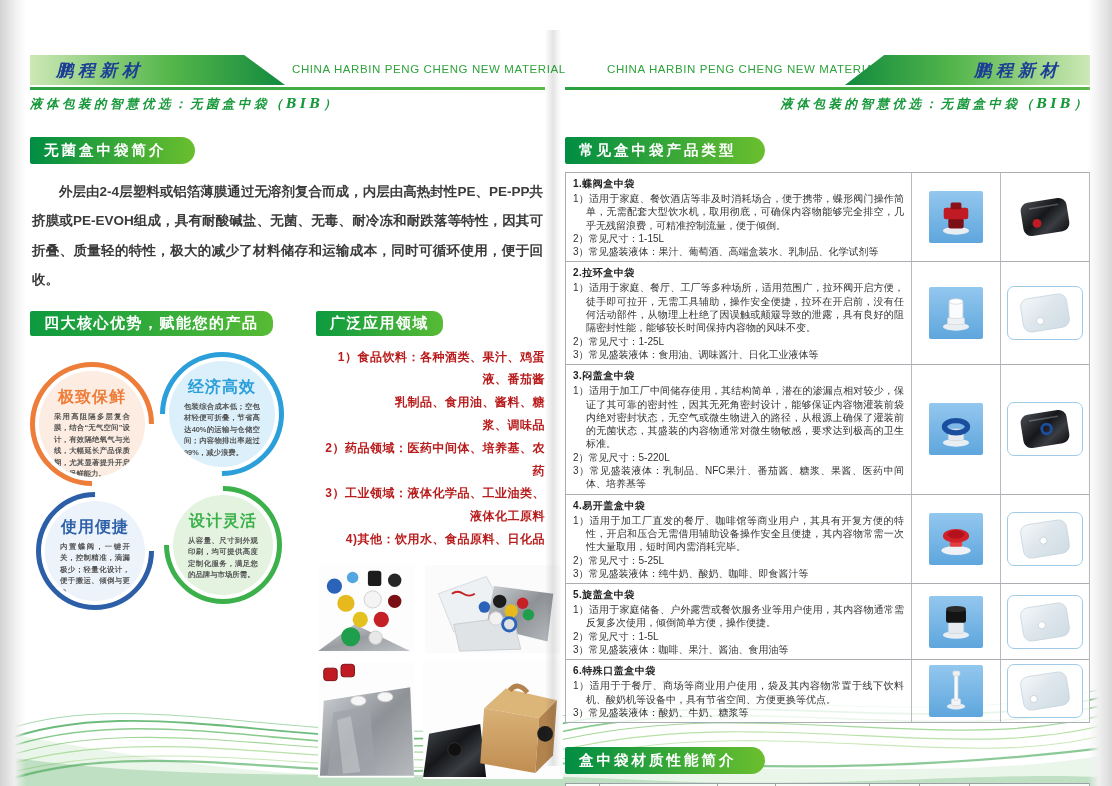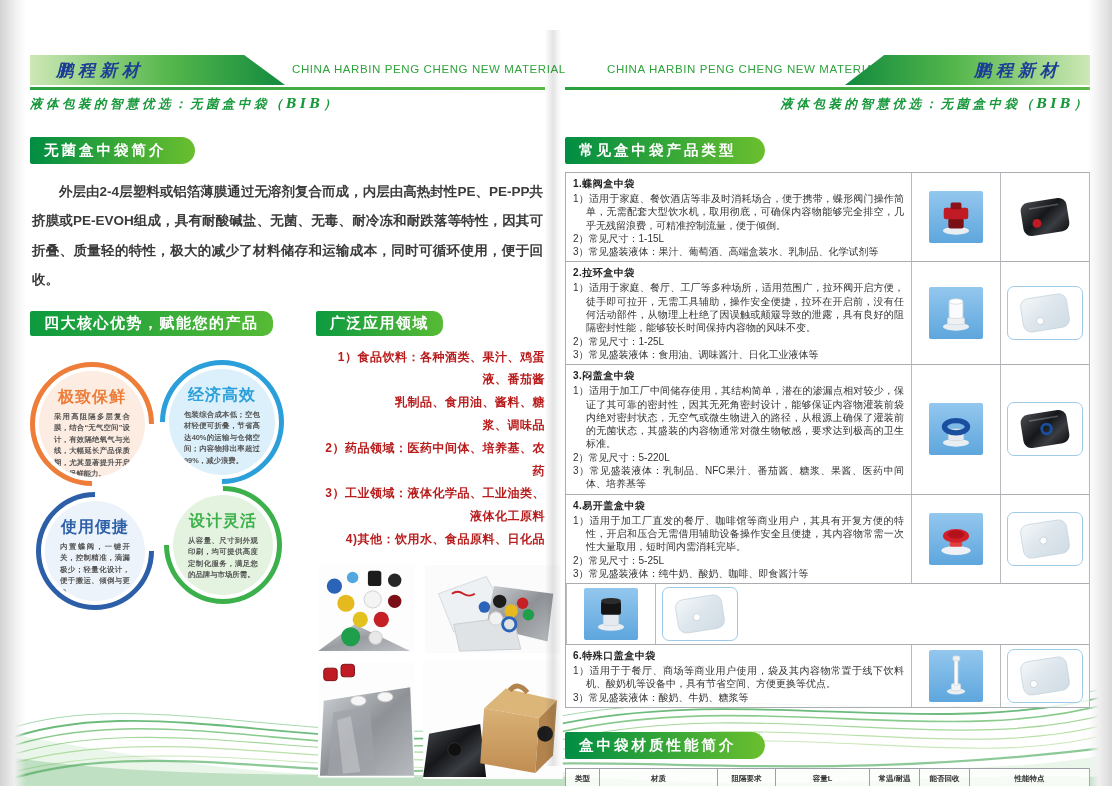--- a/index.html
+++ b/index.html
@@ -152,21 +152,21 @@
     <div class="col-left">
       <span class="minibar">四大核心优势，赋能您的产品</span>
       <div class="advwrap">
         <div class="adv" style="--c:#ee7d3a;--f:#fcece1;left:0;top:14px;width:124px;height:124px">
           <div class="ring gap-br"></div>
           <div class="blob">
             <div class="advtitle">极致保鲜</div>
             <div class="advdesc">采用高阻隔多层复合膜，结合“无气空间”设计，有效隔绝氧气与光线，大幅延长产品保质期，尤其显著提升开启后的保鲜能力。</div>
           </div>
         </div>
-        <div class="adv" style="--c:#2b9fd9;--f:#dcf0fb;left:130px;top:12px;width:124px;height:124px">
+        <div class="adv" style="--c:#2b9fd9;--f:#dcf0fb;left:130px;top:4px;width:124px;height:124px">
           <div class="ring gap-bl"></div>
           <div class="blob">
             <div class="advtitle">经济高效</div>
             <div class="advdesc">包装综合成本低；空包材轻便可折叠，节省高达40%的运输与仓储空间；内容物排出率超过99%，减少浪费。</div>
           </div>
         </div>
         <div class="adv" style="--c:#2c5fa7;--f:#edf3fa;left:6px;top:144px;width:118px;height:118px">
           <div class="ring gap-tr"></div>
           <div class="blob">
             <div class="advtitle">使用便捷</div>
@@ -366,20 +366,26 @@
           <div class="bagbox">
         <svg width="70" height="48" viewBox="0 0 80 60">
               <rect x="11" y="9" width="58" height="42" rx="10" transform="rotate(-9 40 30)" fill="url(#gclear)" stroke="#c8d5de"></rect>
               <circle cx="38" cy="32" r="4.5" fill="#ffffff" stroke="#c3ced6"></circle>
             </svg>
       </div>
         </div>
     </div>
 
     <div class="prow">
+      <div class="ptext">
+        <div class="ptitle">5.旋盖盒中袋</div>
+        <div class="pline">1）适用于家庭储备、户外露营或餐饮服务业等用户使用，其内容物通常需反复多次使用，倾倒简单方便，操作便捷。</div>
+        <div class="pline">2）常见尺寸：1-5L</div>
+        <div class="pline">3）常见盛装液体：咖啡、果汁、酱油、食用油等</div>
+      </div>
       <div class="pimgcell">
           <div class="capbox">
         <svg width="46" height="46" viewBox="0 0 60 60">
               <ellipse cx="30" cy="47" rx="17" ry="5" fill="#e9eef3"></ellipse>
               <rect x="20" y="30" width="20" height="15" rx="3" fill="#e4eaf0" stroke="#cdd5dc"></rect>
               <rect x="17" y="13" width="26" height="18" rx="3" fill="#141414"></rect>
               <ellipse cx="30" cy="13" rx="13" ry="4" fill="#2b2b2b"></ellipse>
             </svg>
       </div>
         </div>

